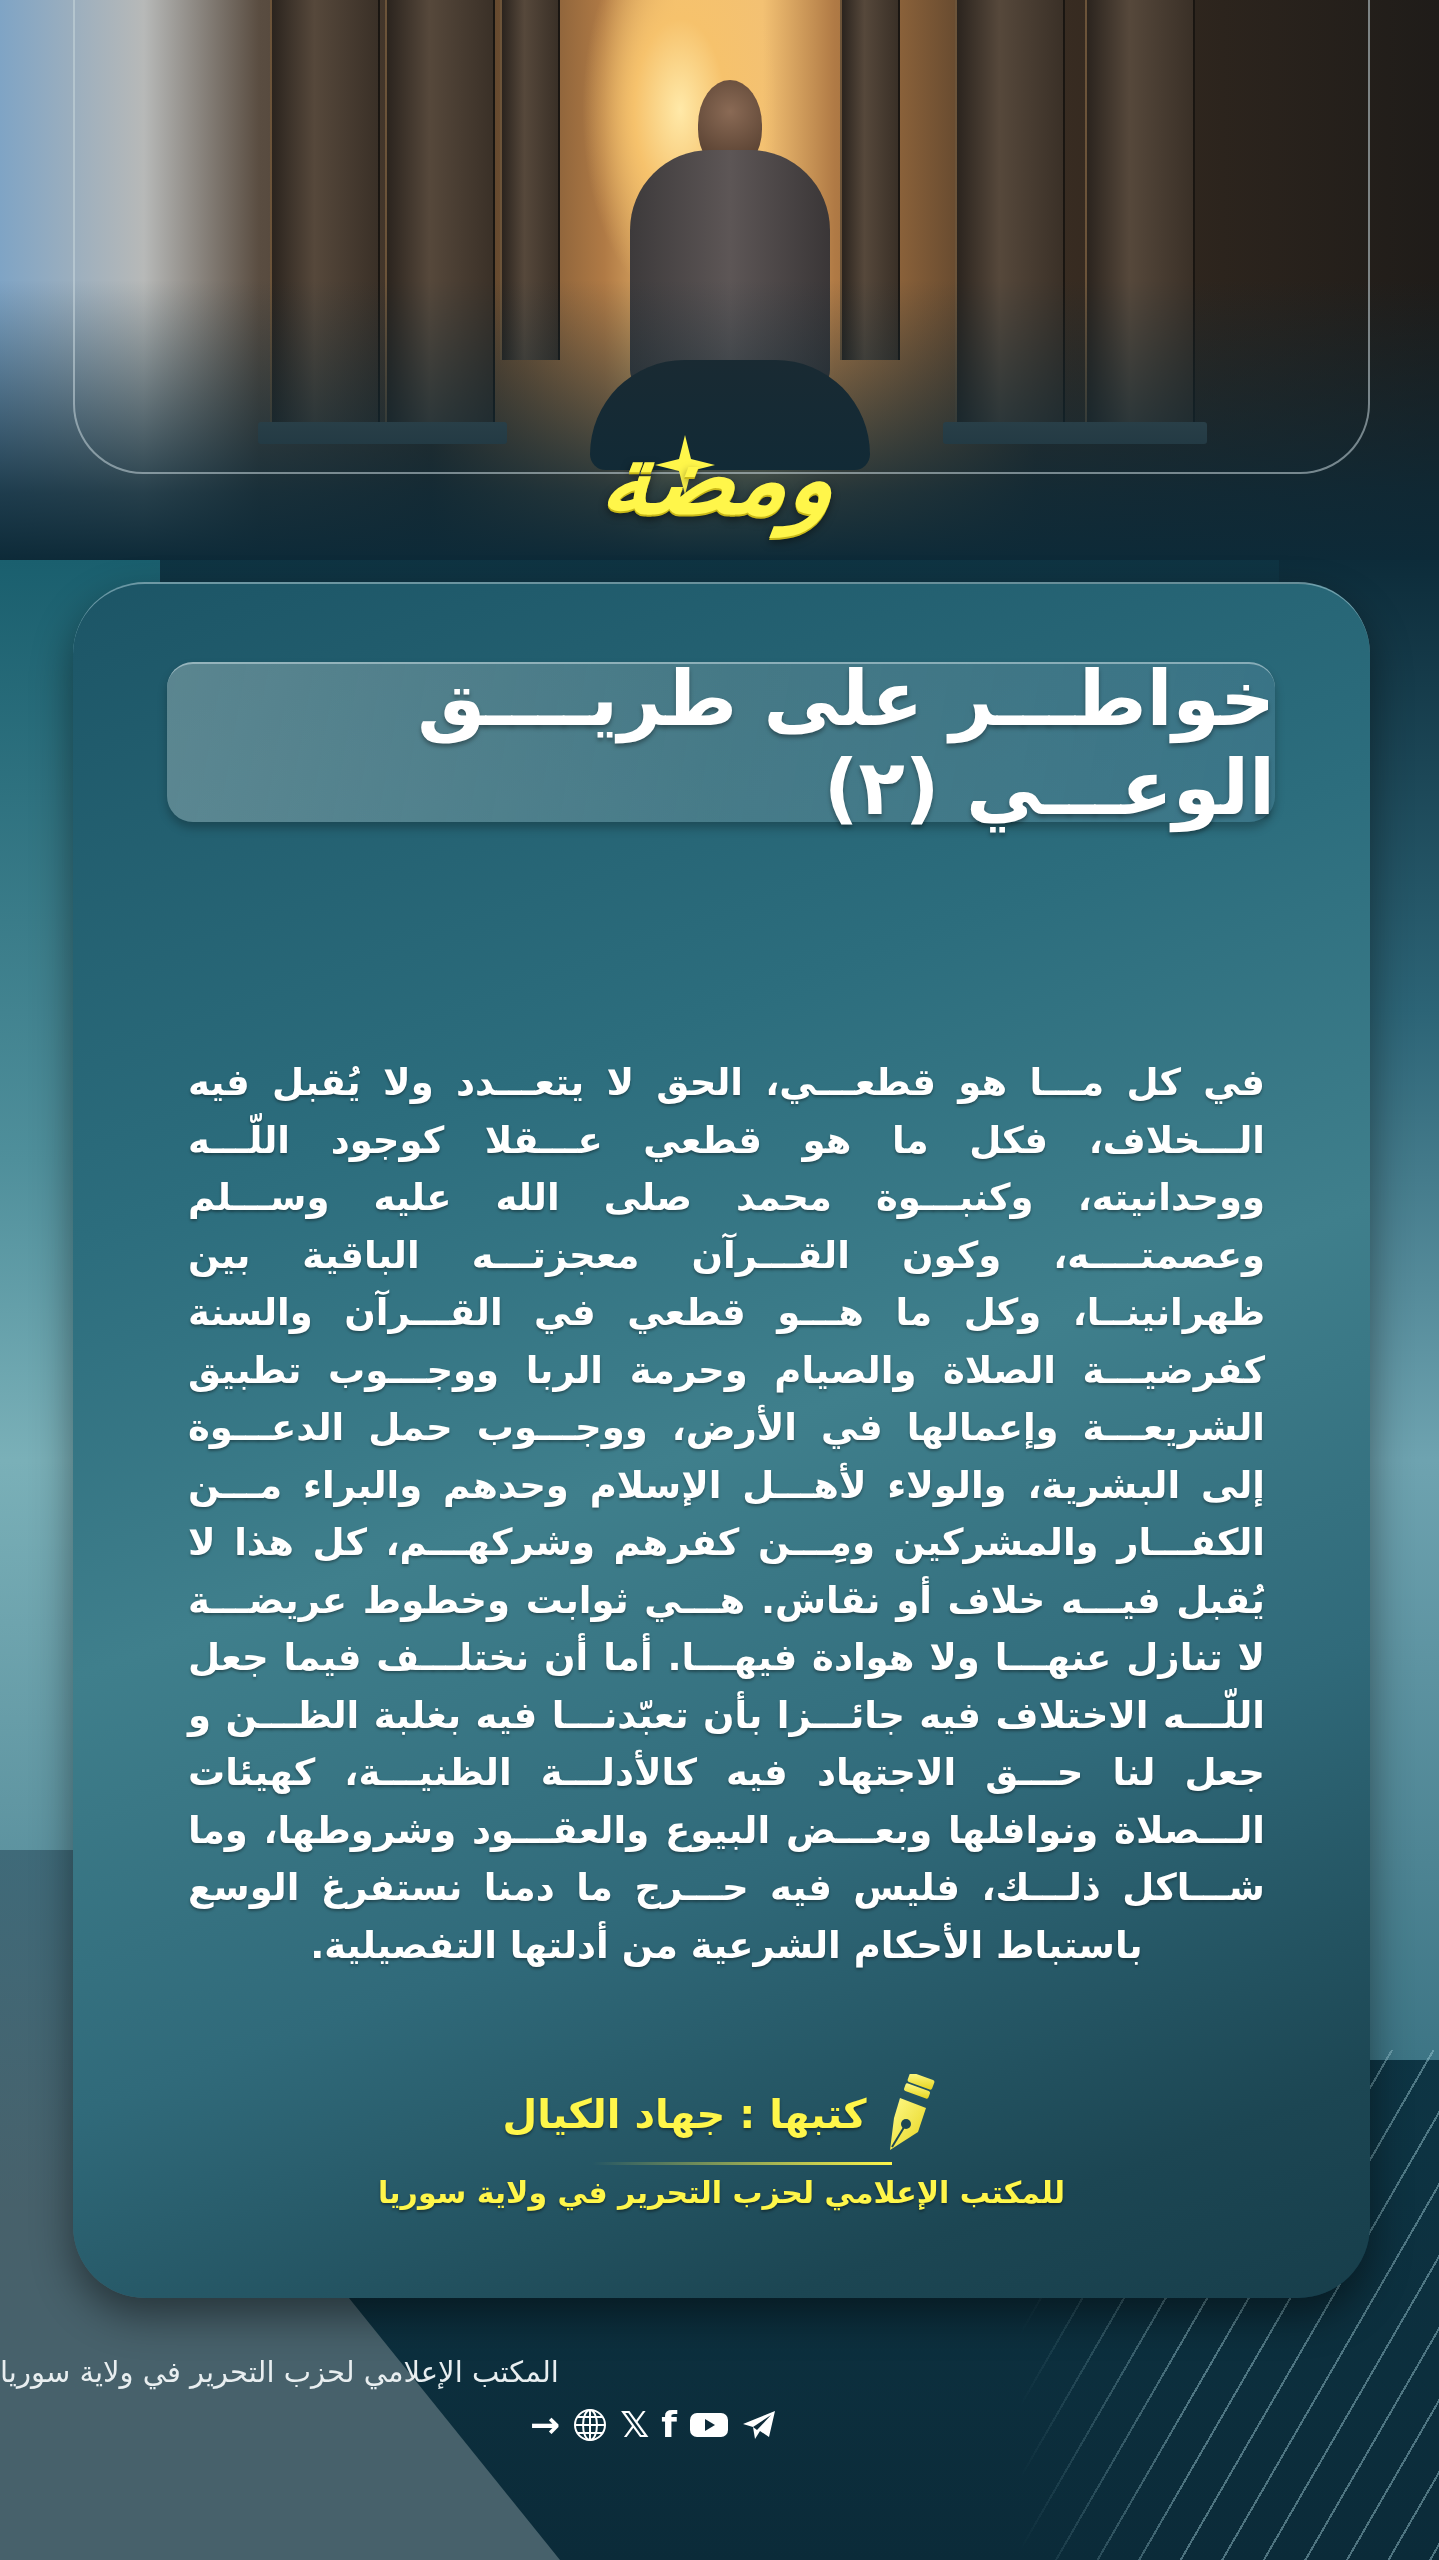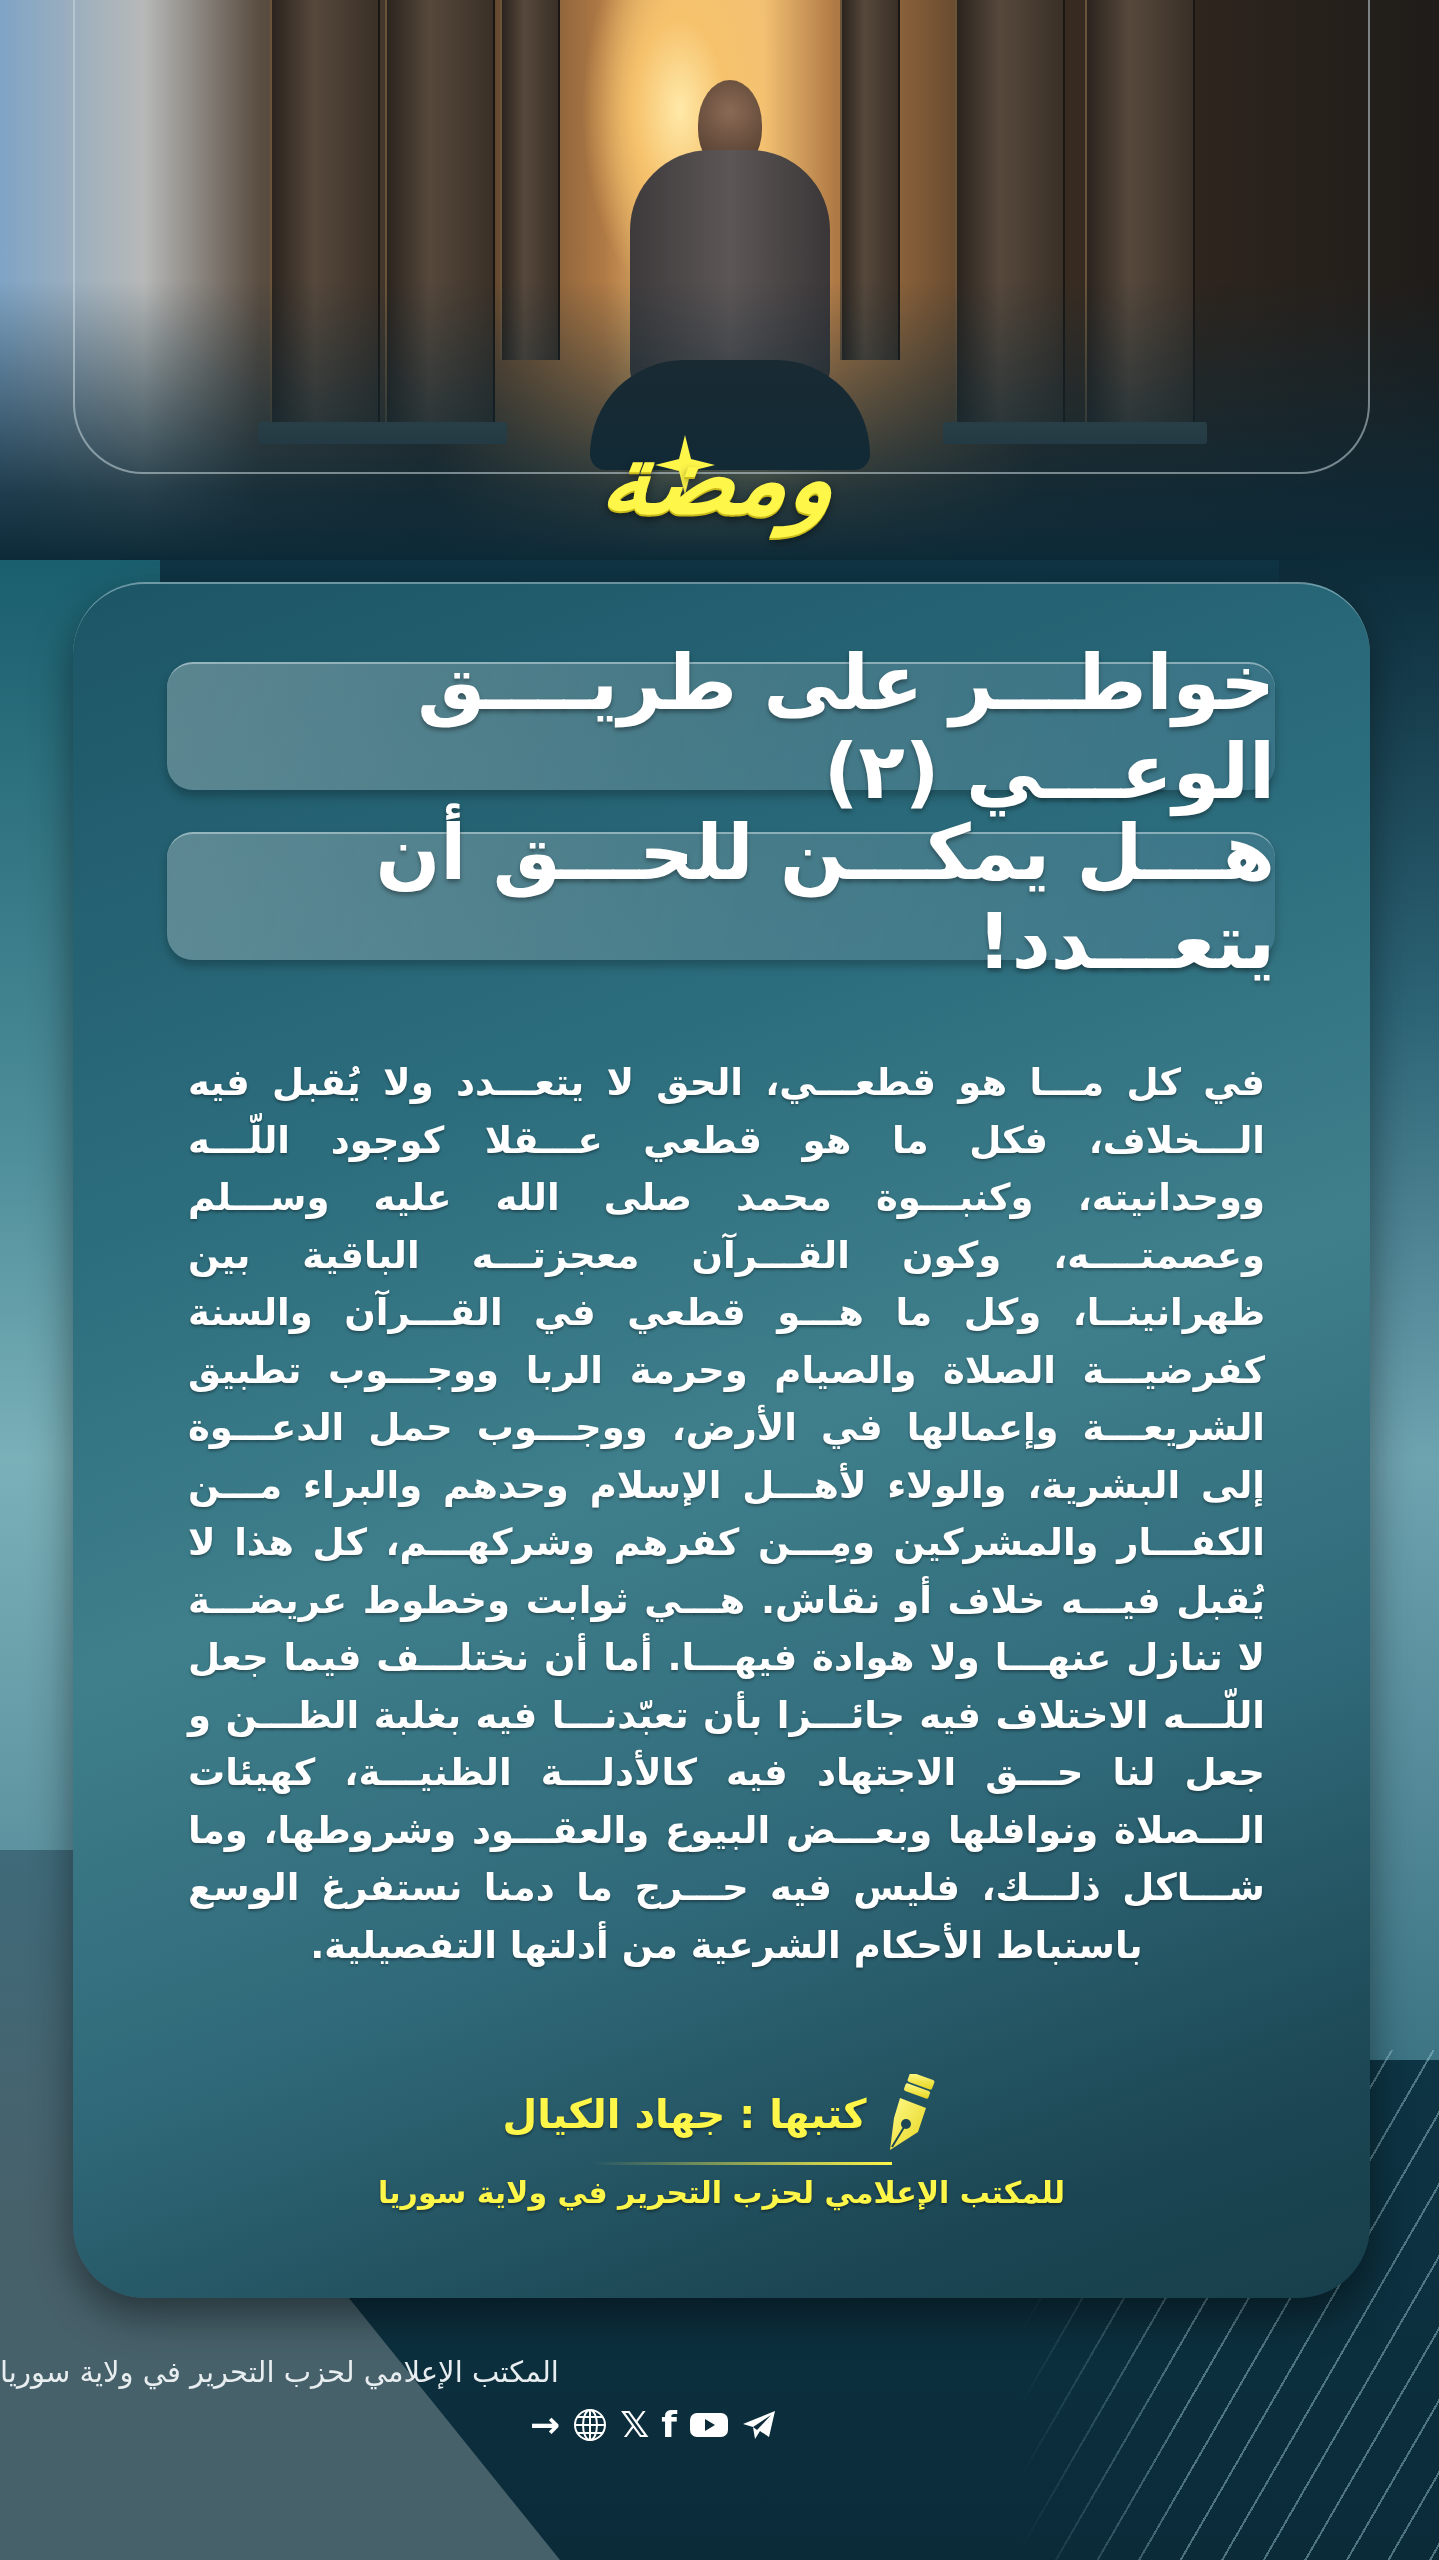--- a/index.html
+++ b/index.html
@@ -102,21 +102,21 @@
     
     .card {
       position: absolute; left: 73px; top: 582px; width: 1297px; height: 1716px;
       border-radius: 72px;
       border-top: 2px solid rgba(170,205,215,0.55);
       background: linear-gradient(160deg, #1c5566 0%, #2c6d7d 30%, #3f7f8c 50%, #306a7a 70%, #1c4653 90%, #173e4b 100%);
       box-shadow: 0 18px 40px rgba(0,0,0,0.45);
       z-index: 5;
     }
     .title-box {
-      position: absolute; left: 94px; width: 1108px; height: 128px;
+      position: absolute; left: 94px; width: 1108px; height: 160px;
       border-radius: 26px;
       background: linear-gradient(100deg, rgba(140,170,175,0.55) 0%, rgba(110,150,160,0.45) 50%, rgba(70,125,145,0.55) 100%);
       border-top: 2px solid rgba(200,220,225,0.55);
       box-shadow: 0 6px 10px rgba(0,0,0,0.25);
       display: flex; align-items: center; justify-content: center;
       font-family: "DejaVu Sans", sans-serif; font-weight: bold; font-size: 76px;
       color: #ffffff; letter-spacing: 1px;
       text-shadow: 0 3px 4px rgba(0,0,0,0.35);
     }
     .title-box.t1 { top: 78px; }
@@ -202,21 +202,20 @@
 </div>
 <div class="hero-frame"></div>
 
 <div class="logo">
   <div class="logo-star"></div>
   <span class="logo-text">ومضة</span>
 </div>
 
 <div class="card">
   <div class="title-box t1">خواطـــر على طريــــق الوعـــي (٢)</div>
-  <div class="title-box t2">هـــل يمكـــن للحـــق أن يتعـــدد!</div>
 
   <p class="body-text">في كل مـــا هو قطعـــي، الحق لا يتعـــدد ولا يُقبل فيه الـــخلاف، فكل ما هو قطعي عـــقلا كوجود اللّـــه ووحدانيته، وكنبـــوة محمد صلى الله عليه وســـلم وعصمتــــه، وكون القـــرآن معجزتـــه الباقية بين ظهرانينــا، وكل ما هـــو قطعي في القـــرآن والسنة كفرضيـــة الصلاة والصيام وحرمة الربا ووجـــوب تطبيق الشريعـــة وإعمالها في الأرض، ووجـــوب حمل الدعـــوة إلى البشرية، والولاء لأهـــل الإسلام وحدهم والبراء مـــن الكفـــار والمشركين ومِـــن كفرهم وشركهـــم، كل هذا لا يُقبل فيـــه خلاف أو نقاش. هـــي ثوابت وخطوط عريضـــة لا تنازل عنهـــا ولا هوادة فيهـــا. أما أن نختلـــف فيما جعل اللّـــه الاختلاف فيه جائـــزا بأن تعبّدنـــا فيه بغلبة الظـــن و جعل لنا حـــق الاجتهاد فيه كالأدلـــة الظنيـــة، كهيئات الـــصلاة ونوافلها وبعـــض البيوع والعقـــود وشروطها، وما شـــاكل ذلـــك، فليس فيه حـــرج ما دمنا نستفرغ الوسع باستباط الأحكام الشرعية من أدلتها التفصيلية.</p>
 
   <div class="byline">
     <div class="byline-row">
       <svg class="pen-icon" viewBox="0 0 56 80">
         <defs>
           <linearGradient id="pg" x1="0" y1="0" x2="1" y2="1">
             <stop offset="0" stop-color="#fffb8a"></stop>
             <stop offset="1" stop-color="#e6d31c"></stop>

